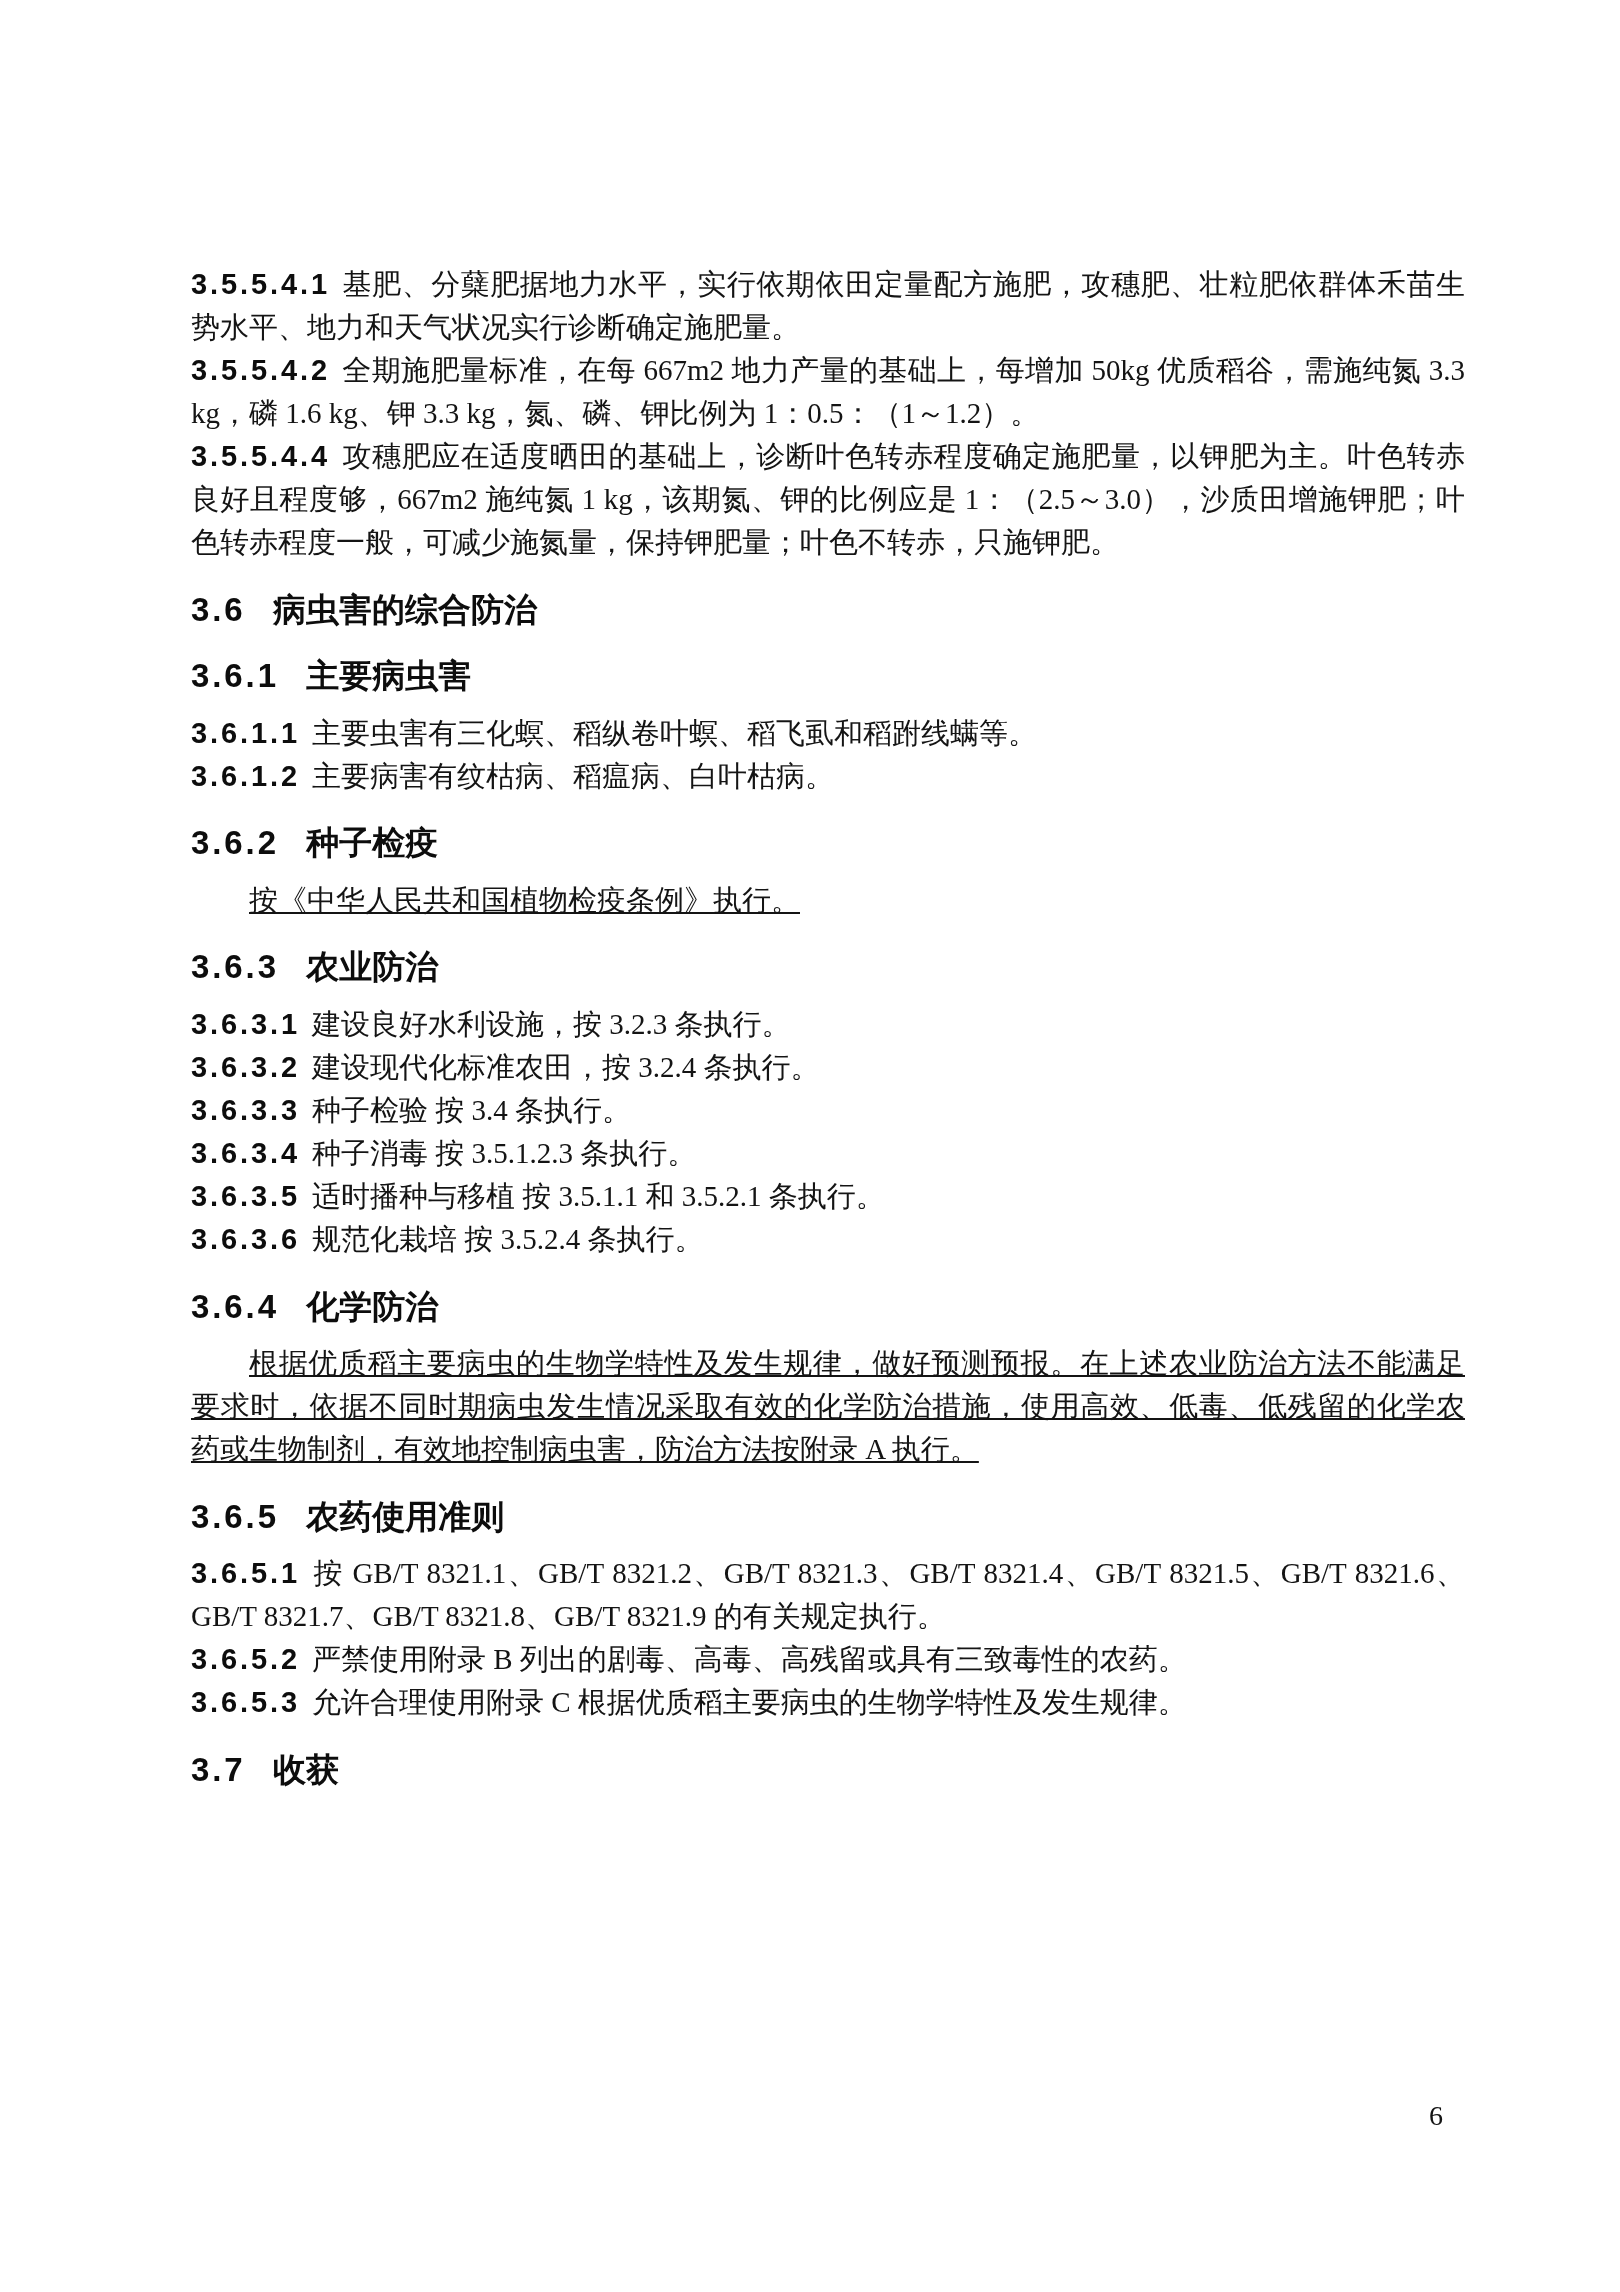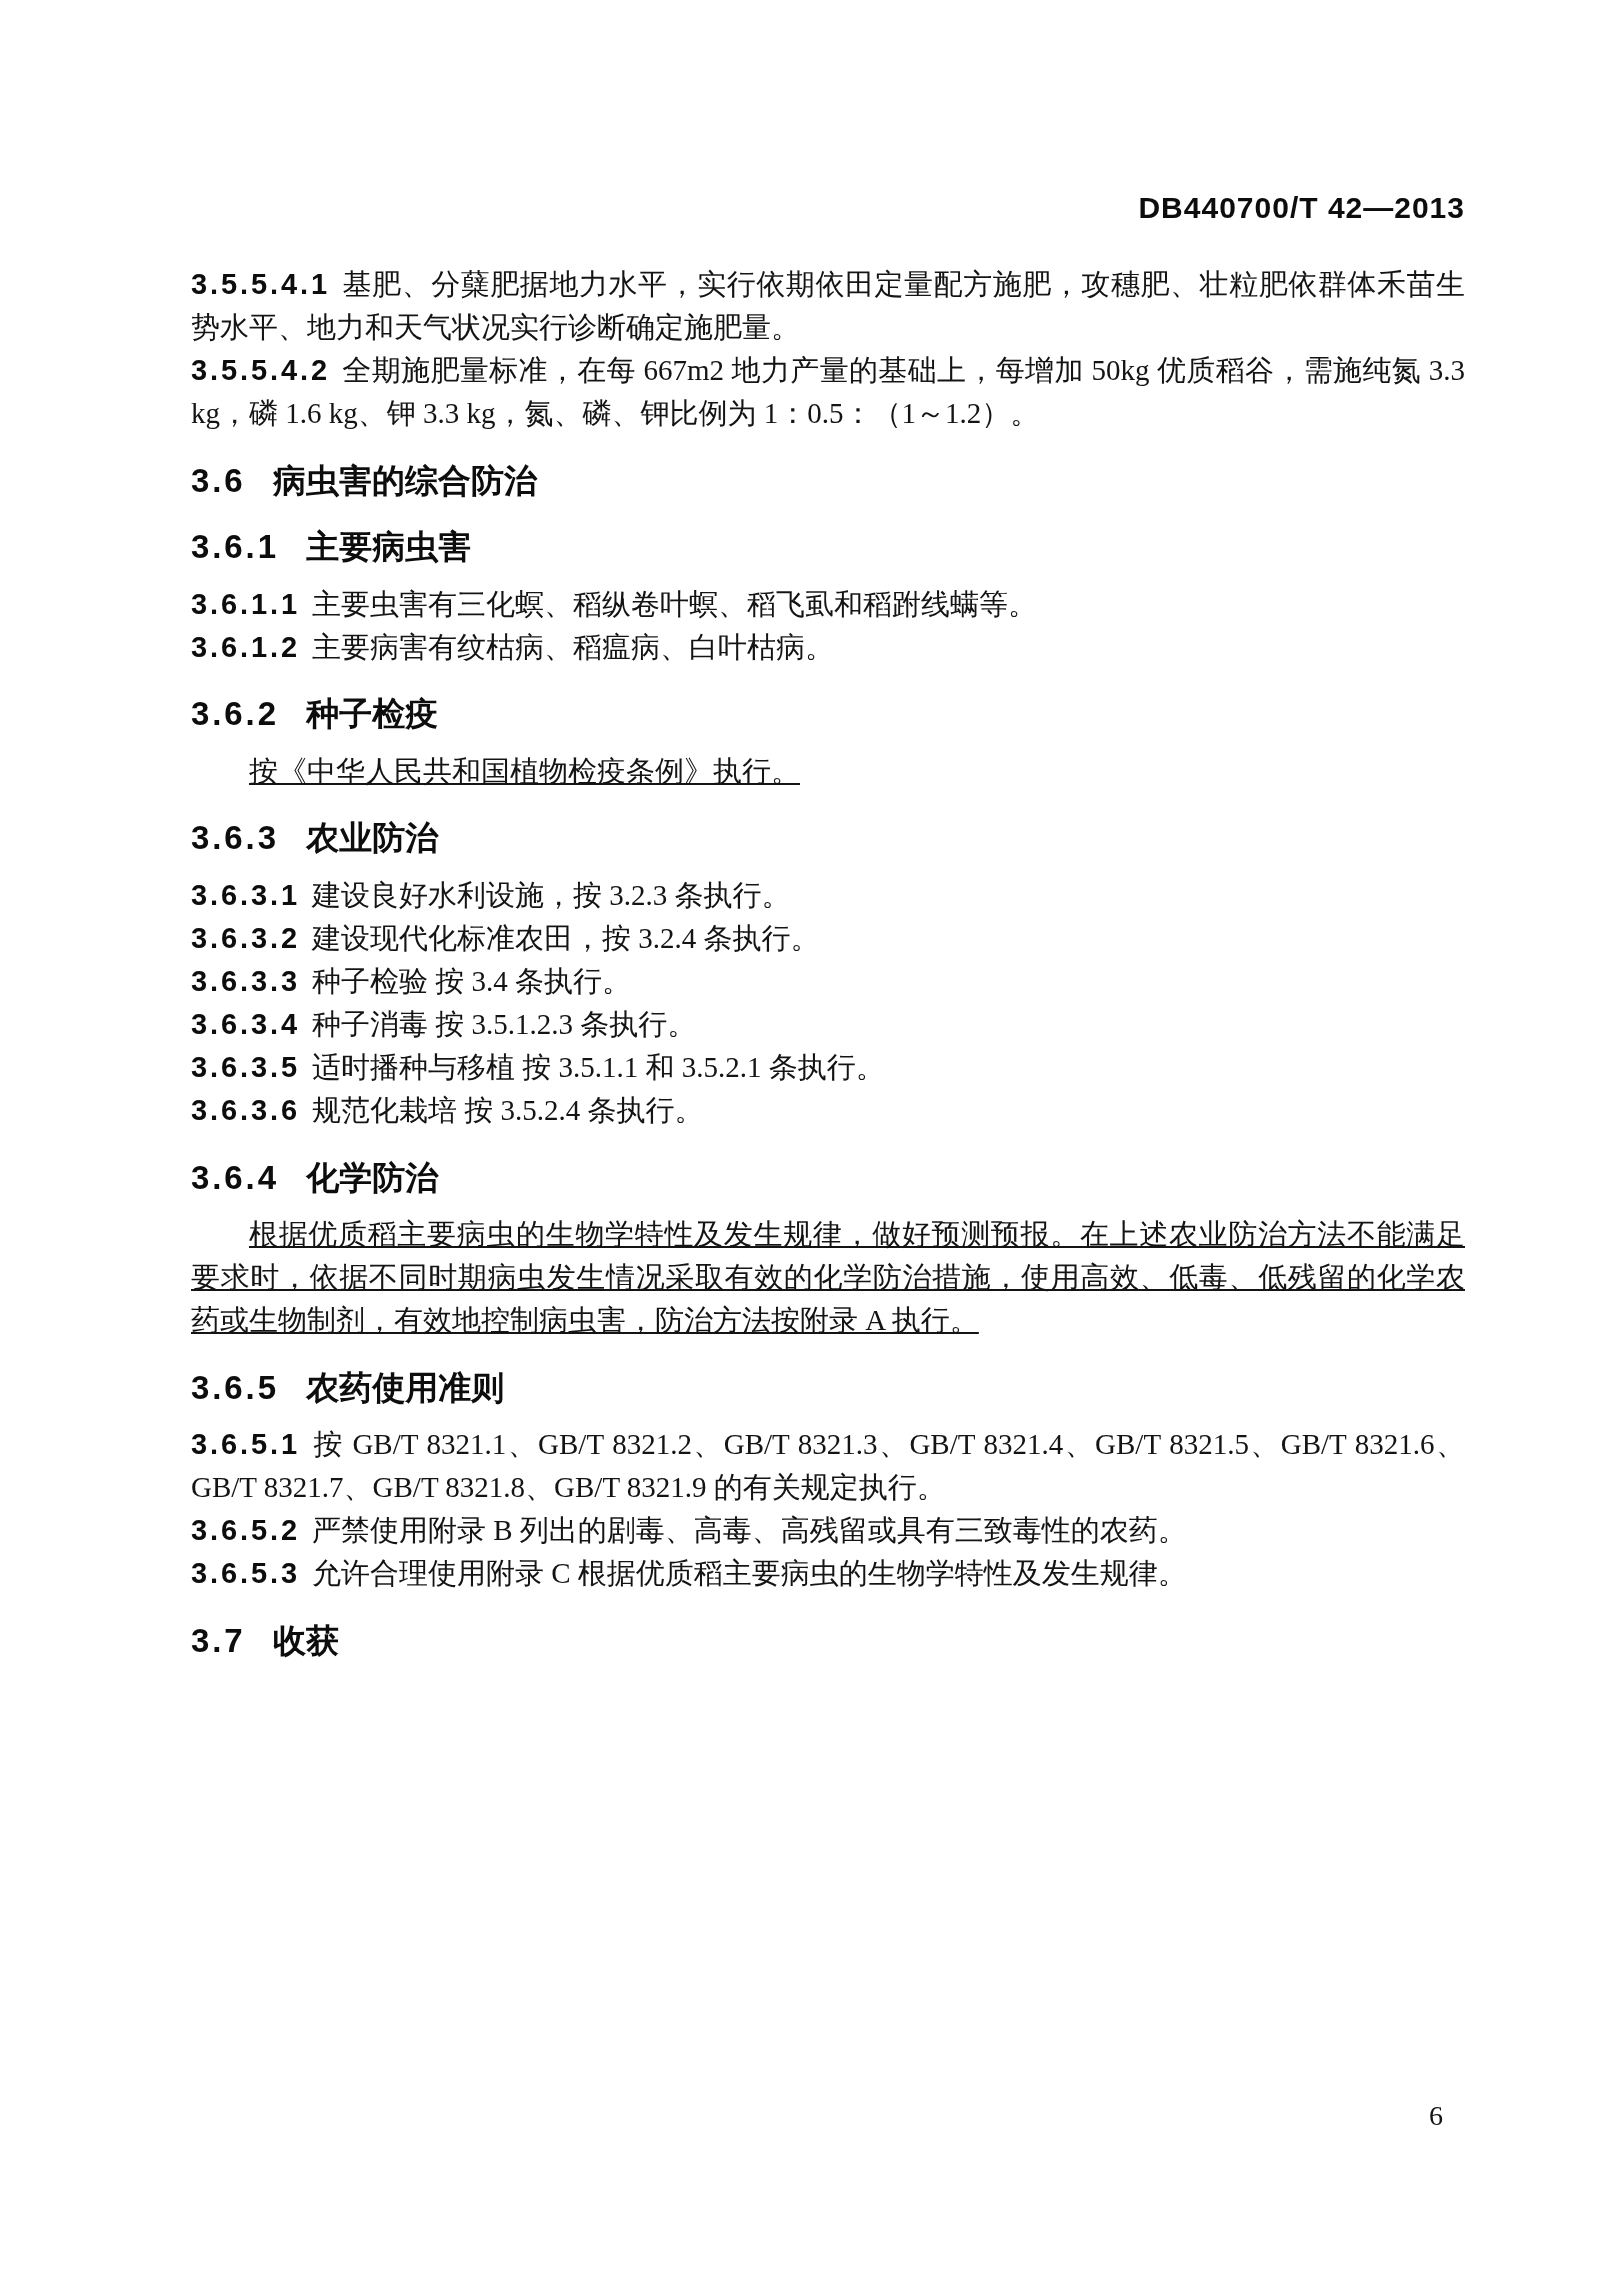--- a/index.html
+++ b/index.html
@@ -74,29 +74,29 @@
     line-height: 35px;
     font-family: "Liberation Serif", "DejaVu Serif", serif;
     color: #141414;
   }
 </style>
 </head>
 <body>
 
 <div class="page">
 
-  <div class="doc-header">DB440700/T 42—2013</div>
 
   <div class="content">
 
     <p class="clause"><span class="num">3.5.5.4.1</span><span>基肥、分蘖肥据地力水平，实行依期依田定量配方施肥，攻穗肥、壮粒肥依群体禾苗生势水平、地力和天气状况实行诊断确定施肥量。</span></p>
 
     <p class="clause"><span class="num">3.5.5.4.2</span><span>全期施肥量标准，在每 667m2 地力产量的基础上，每增加 50kg 优质稻谷，需施纯氮 3.3 kg，磷 1.6 kg、钾 3.3 kg，氮、磷、钾比例为 1：0.5：（1～1.2）。</span></p>
 
 
+    <p class="clause"><span class="num">3.5.5.4.4</span><span>攻穗肥应在适度晒田的基础上，诊断叶色转赤程度确定施肥量，以钾肥为主。叶色转赤良好且程度够，667m2 施纯氮 1 kg，该期氮、钾的比例应是 1：（2.5～3.0），沙质田增施钾肥；叶色转赤程度一般，可减少施氮量，保持钾肥量；叶色不转赤，只施钾肥。</span></p>
 
 
     <h2 class="hd"><span class="num">3.6</span><span>病虫害的综合防治</span></h2>
 
     <h3 class="hd"><span class="num">3.6.1</span><span>主要病虫害</span></h3>
 
     <p class="clause"><span class="num">3.6.1.1</span><span>主要虫害有三化螟、稻纵卷叶螟、稻飞虱和稻跗线螨等。</span></p>
 
     <p class="clause"><span class="num">3.6.1.2</span><span>主要病害有纹枯病、稻瘟病、白叶枯病。</span></p>
 

